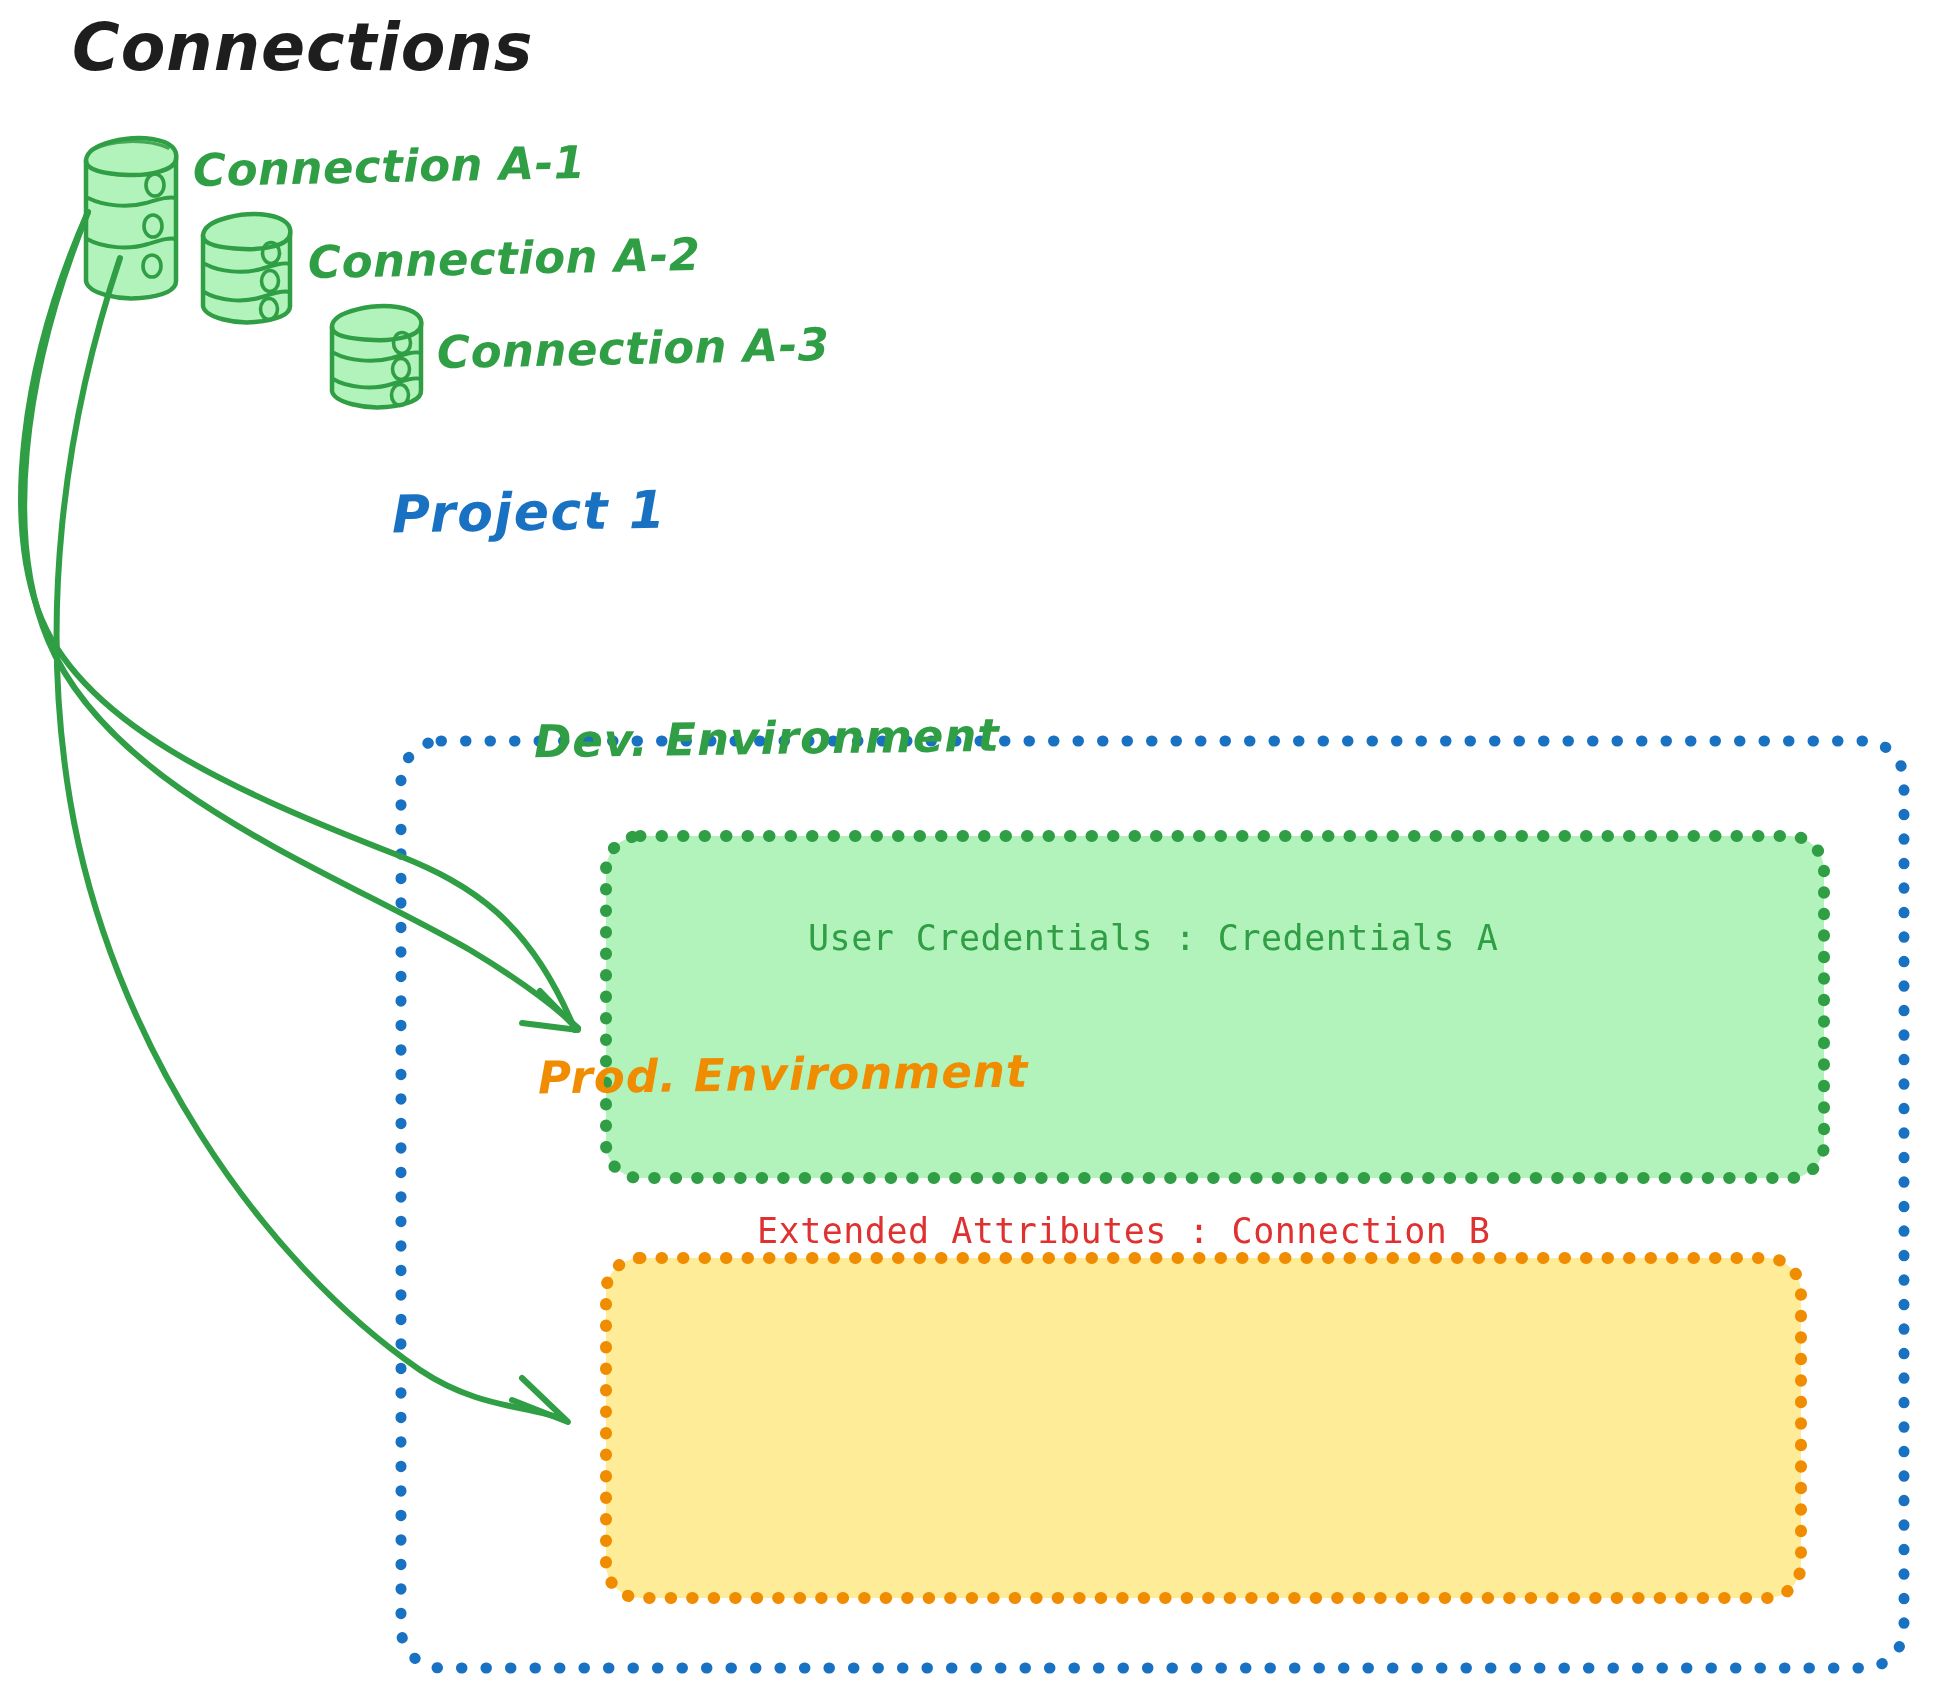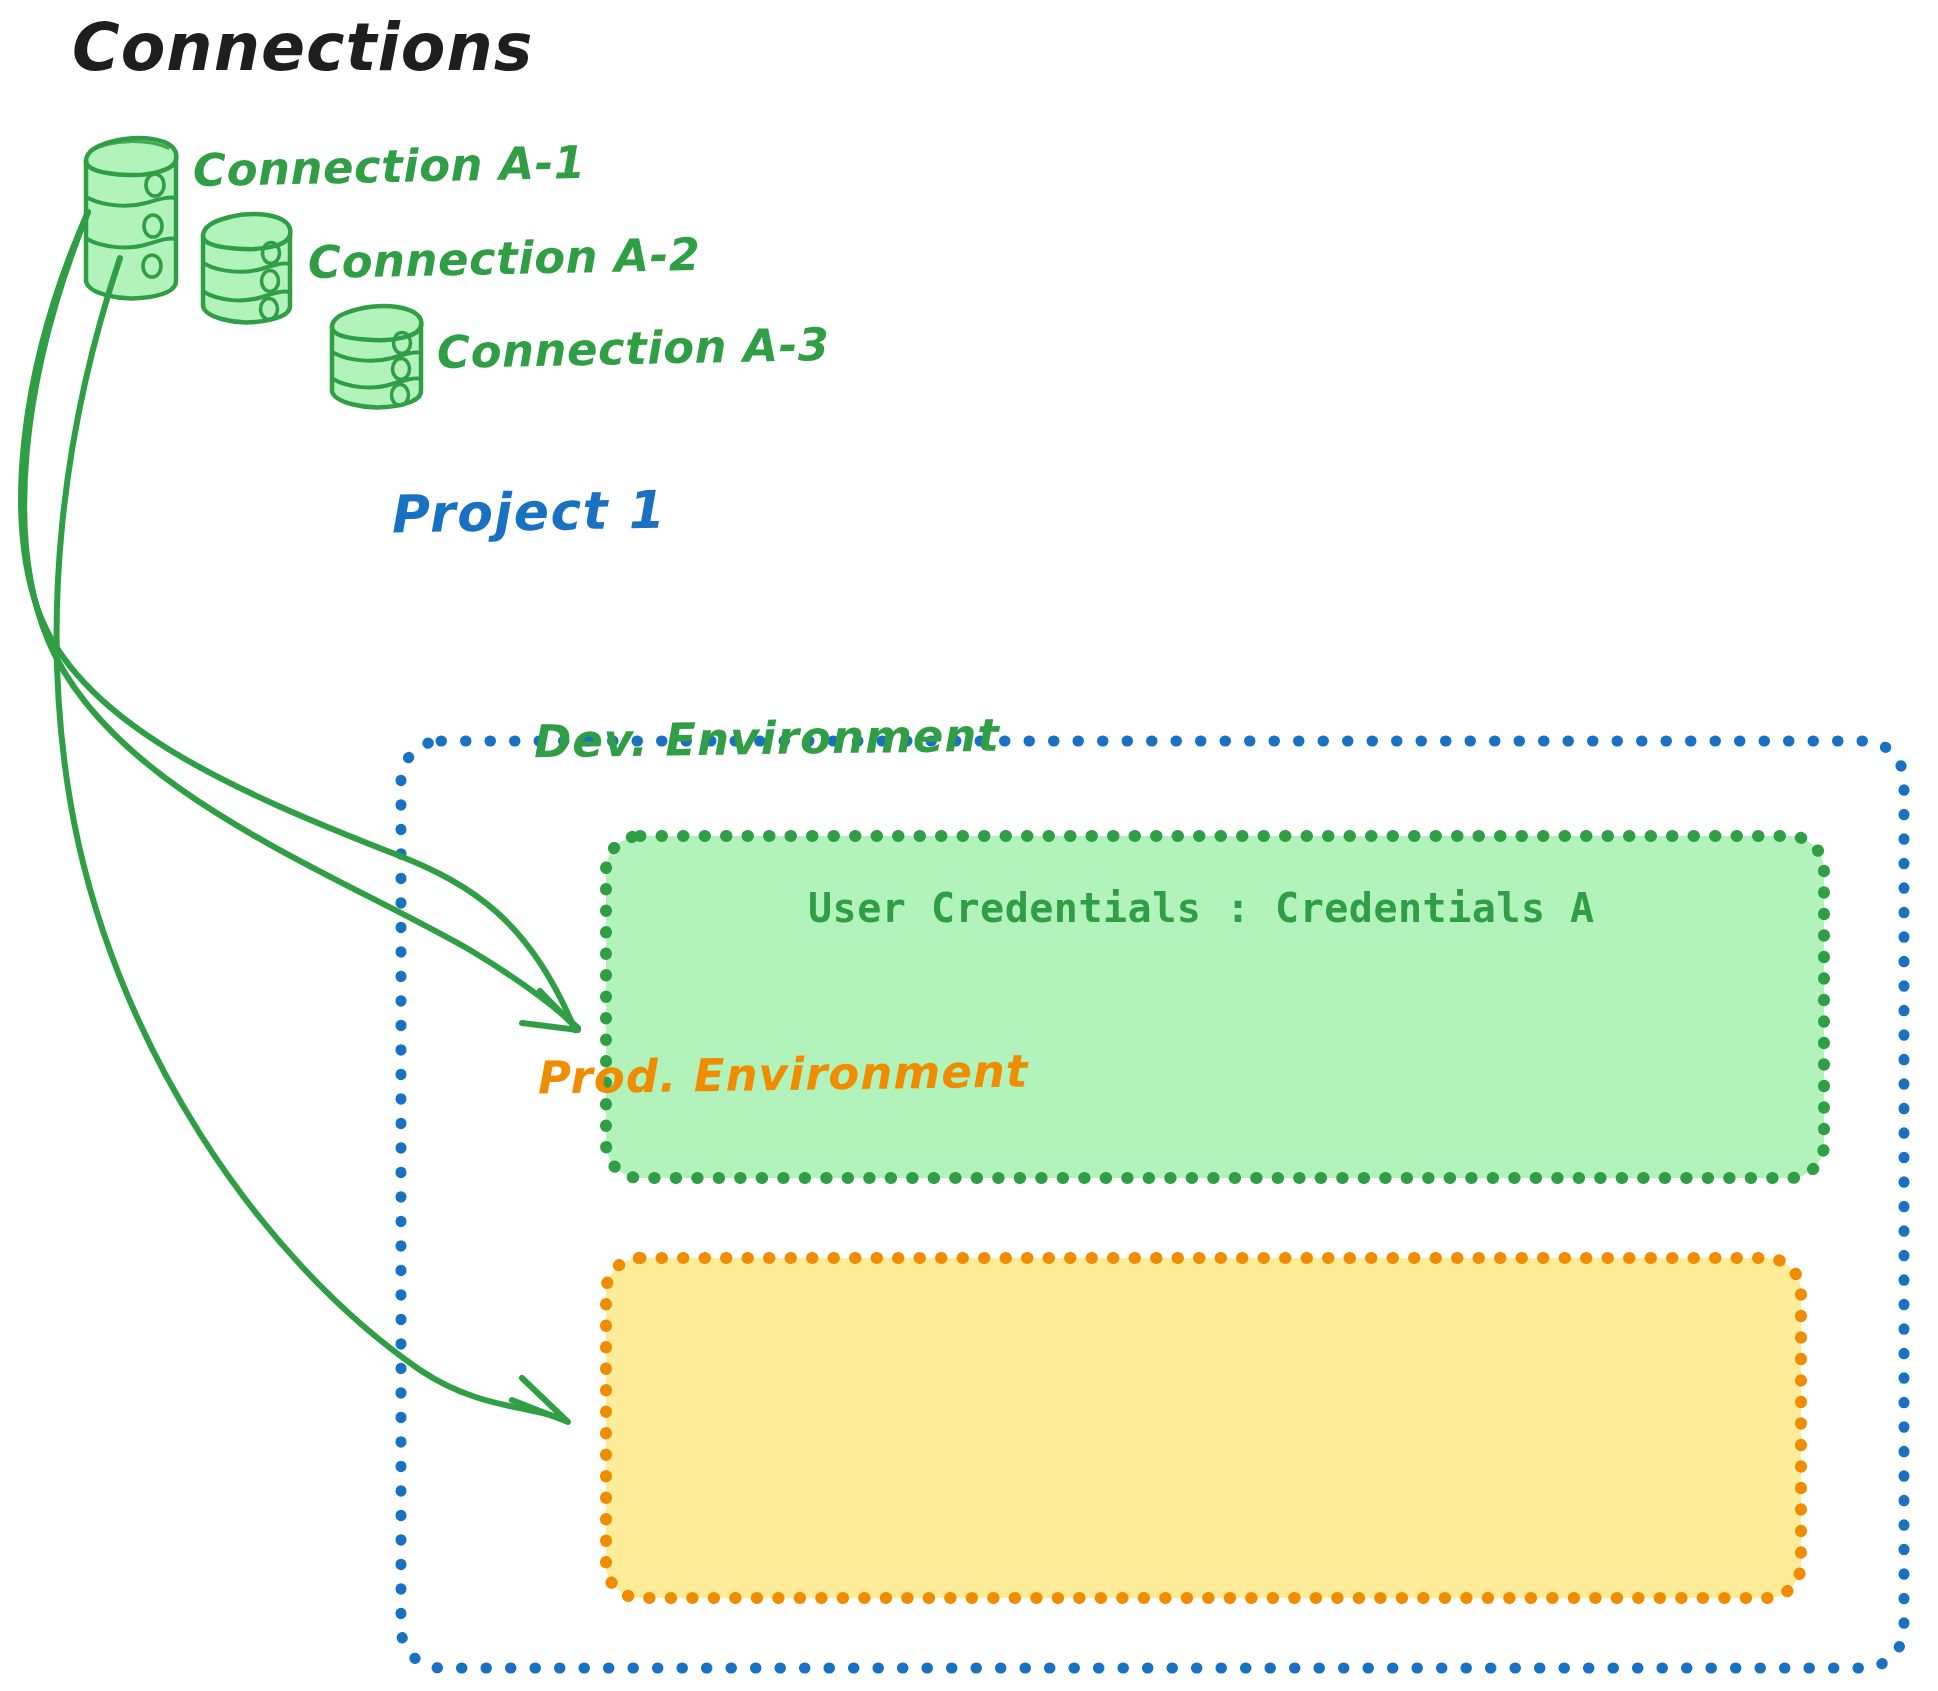--- a/index.html
+++ b/index.html
@@ -76,24 +76,25 @@
     left: 538px;
     top: 1048px;
     color: #f08c00;
     transform: rotate(-0.8deg);
   }
 
   
   .mono {
     position: absolute;
     font-family: "DejaVu Sans Mono", monospace;
-    font-size: 40px;
-    font-weight: 700;
+    font-size: 35px;
+    font-weight: 400;
     white-space: pre;
     letter-spacing: 0.5px;
+    margin-top: 33px;
   }
   #dev-cred-line {
     color: #2f9e44;
     left: 808px;
     top: 885px;
   }
   #prod-line-1 {
     color: #e03131;
     left: 757px;
     top: 1178px;
@@ -199,15 +200,16 @@
   <div class="hand conn-label" id="conn-label-3">Connection A-3</div>
 
   <div class="hand" id="title-project">Project 1</div>
 
   <div class="hand env-title" id="dev-env-title">Dev. Environment</div>
 
   <div class="mono" id="dev-cred-line">User Credentials : Credentials A</div>
 
   <div class="hand env-title" id="prod-env-title">Prod. Environment</div>
 
+  <div class="mono" id="prod-line-1">Extended Attributes : Connection B</div>
 
 
 </div>
 
 </body></html>

